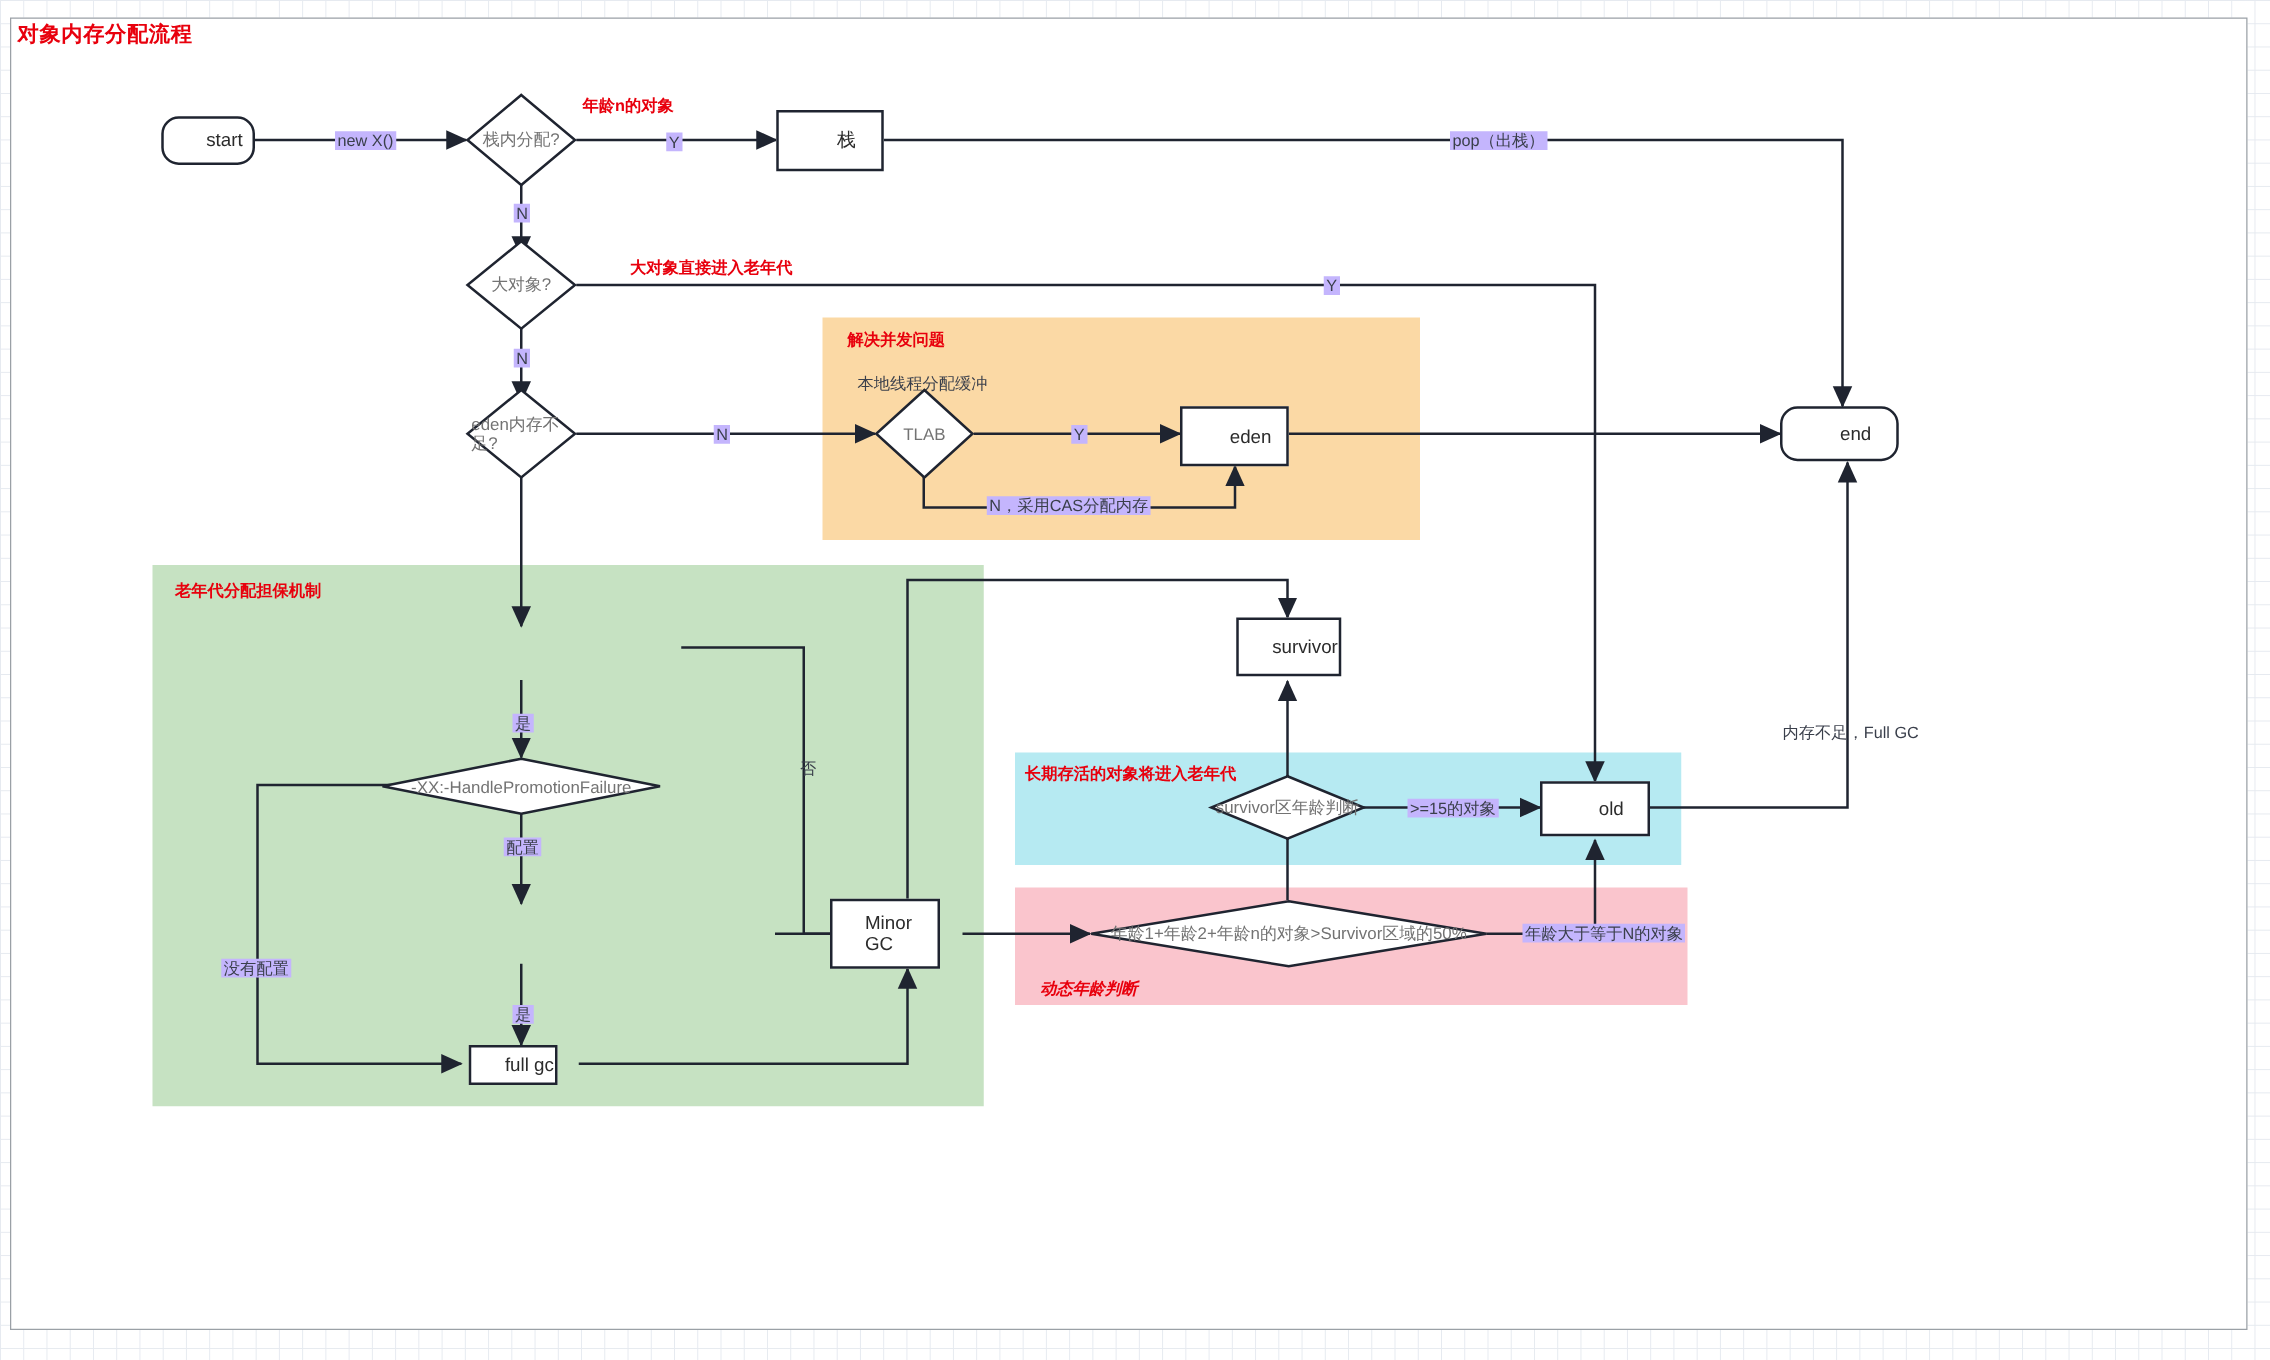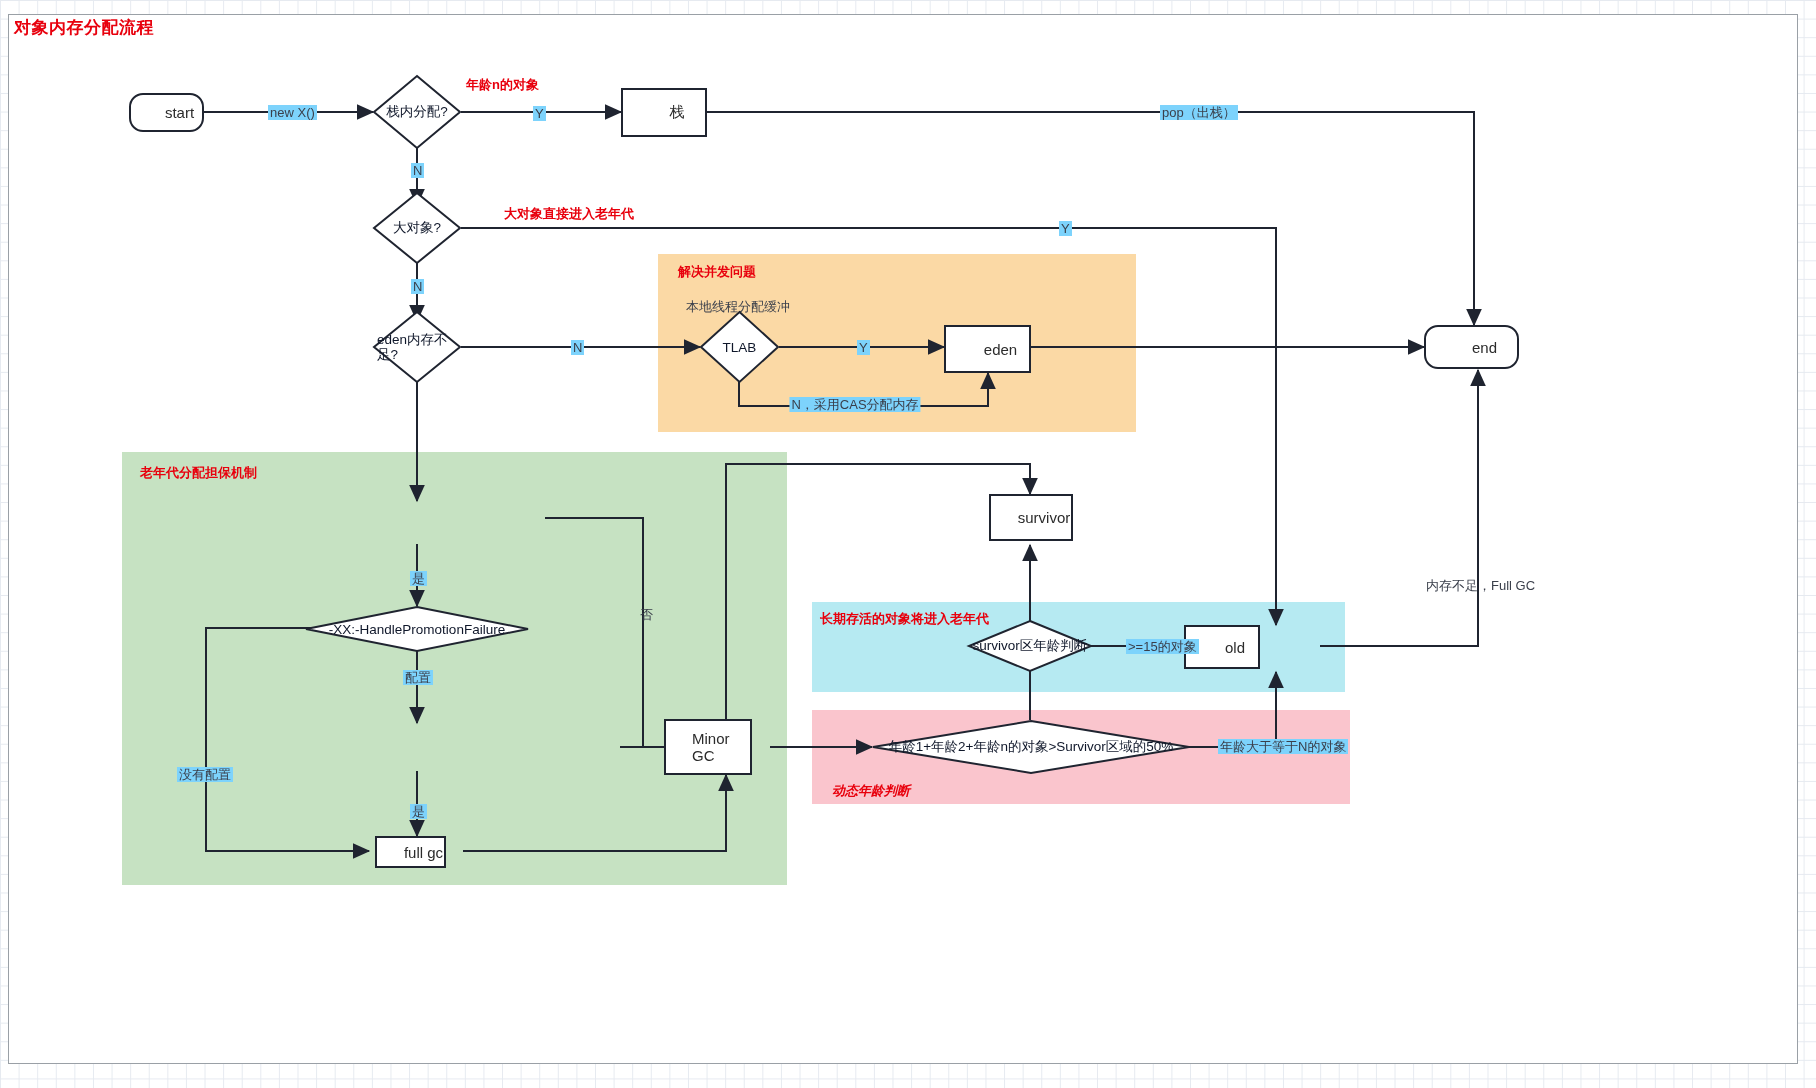--- a/index.html
+++ b/index.html
@@ -23,24 +23,24 @@
 
   
   .node{position:absolute;display:flex;align-items:center;justify-content:center;
         box-sizing:border-box;background:#ffffff;color:#2b2b2b;font-size:15px;text-align:left;padding-left:26px;}
   .rect{border:2px solid #1f2430;}
   .round{border:2px solid #1f2430;border-radius:14px;}
   .dia-wrap{position:absolute;}
   .dia-wrap svg{position:absolute;left:0;top:0;overflow:visible;}
   .dia-text{position:absolute;left:0;top:0;width:100%;height:100%;
             display:flex;align-items:center;justify-content:center;
-            font-size:13.5px;color:#0f172a;white-space:nowrap;pointer-events:none;}
-
-  
-  .elabel{position:absolute;font-size:13px;color:#3a3f4b;background:#7dd3fc;
+            font-size:13.5px;color:#737373;white-space:nowrap;pointer-events:none;}
+
+  
+  .elabel{position:absolute;font-size:13px;color:#3a3f4b;background:#c4b5fd;
           padding:0 2px;white-space:nowrap;line-height:15px;}
   .elabel.nobg{background:transparent;}
   .elabel.vert{writing-mode:vertical-rl;text-orientation:upright;}
 
   
   #edges{position:absolute;left:0;top:0;width:1816px;height:1088px;pointer-events:none;}
 </style>
 </head>
 <body>
 
@@ -175,21 +175,21 @@
 
   <div class="node rect" style="left:989px;top:494px;width:84px;height:47px;">survivor</div>
 
   <div class="dia-wrap" style="left:968px;top:620px;width:124px;height:52px;">
     <svg width="124" height="52">
         <polygon points="62,1 123,26 62,51 1,26" fill="#ffffff" stroke="#1f2430" stroke-width="2"></polygon>
       </svg>
     <div class="dia-text">survivor区年龄判断</div>
   </div>
 
-  <div class="node rect" style="left:1184px;top:625px;width:76px;height:44px;">old</div>
+  <div class="node rect" style="left:1232px;top:625px;width:88px;height:44px;">old</div>
 
   <div class="dia-wrap" style="left:872px;top:720px;width:318px;height:54px;">
     <svg width="318" height="54">
         <polygon points="159,1 317,27 159,53 1,27" fill="#ffffff" stroke="#1f2430" stroke-width="2"></polygon>
       </svg>
     <div class="dia-text">年龄1+年龄2+年龄n的对象&gt;Survivor区域的50%</div>
   </div>
 
   <div class="group-label" style="left:466px;top:76px;">年龄n的对象</div>
   <div class="group-label" style="left:504px;top:205px;">大对象直接进入老年代</div>

